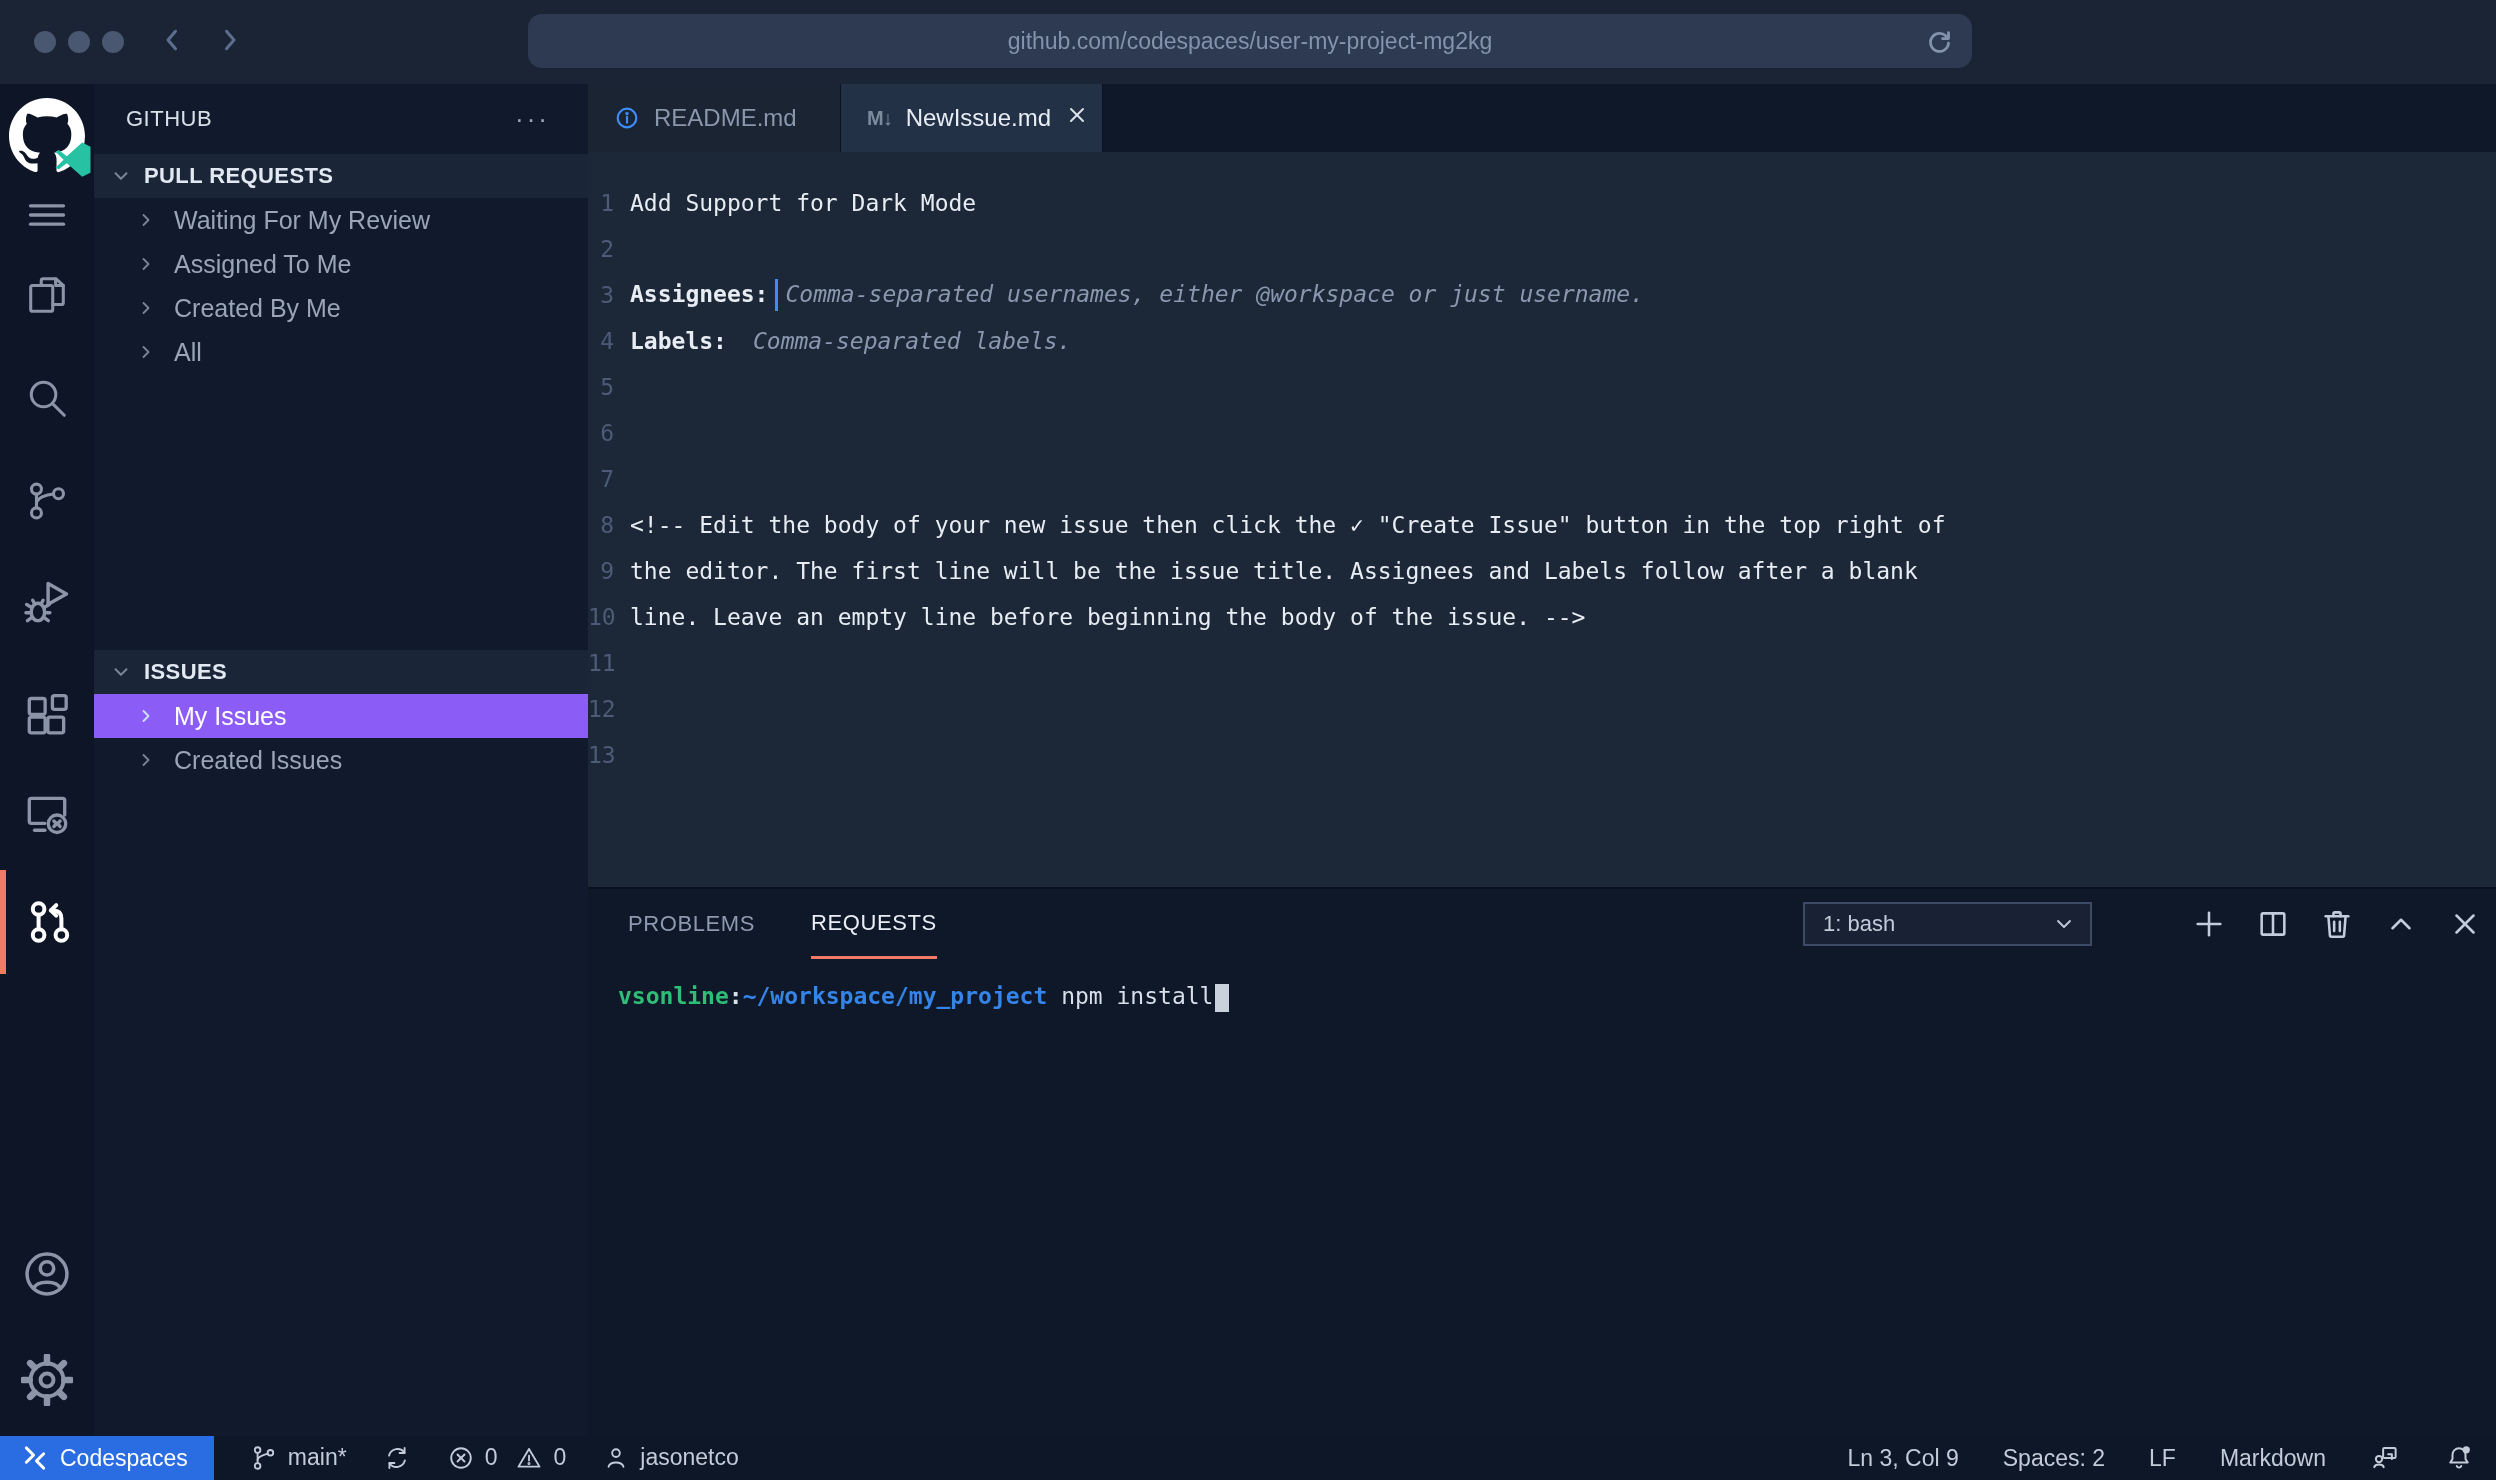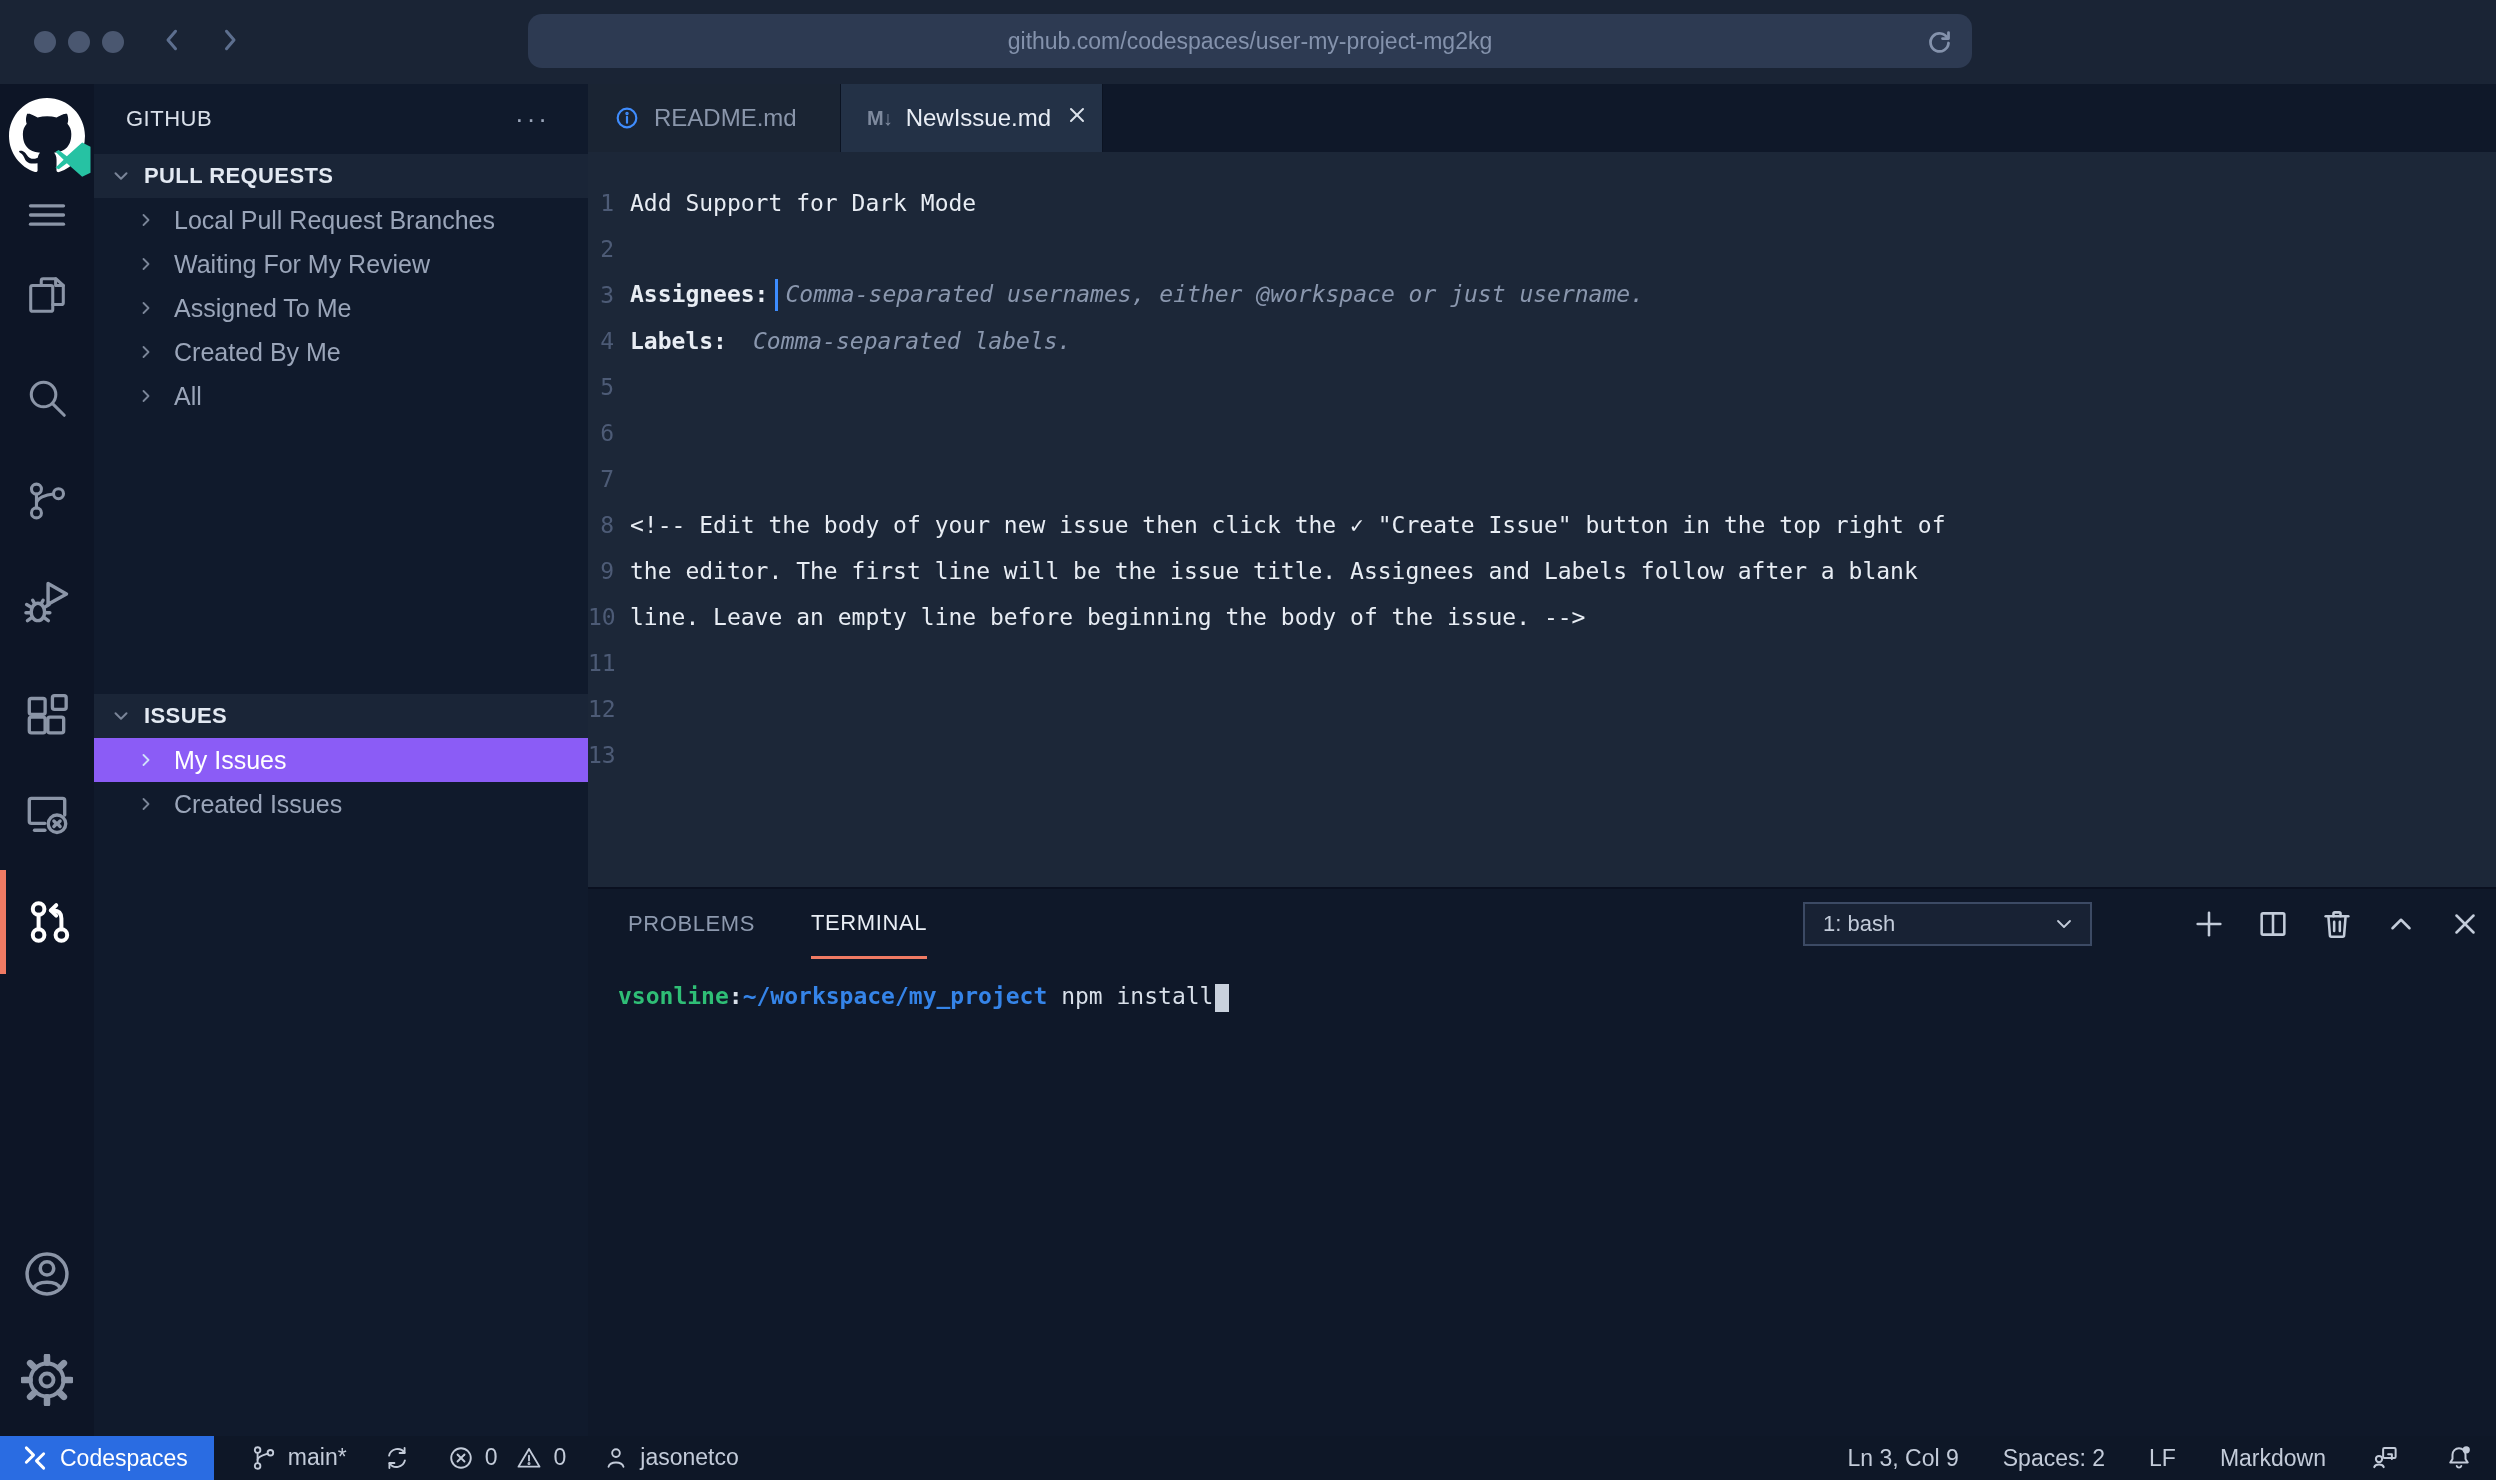--- a/index.html
+++ b/index.html
@@ -266,28 +266,20 @@
           </svg>
       </span>
       <span class="label">PULL REQUESTS</span>
     </div>
     <div class="sb-item">
       <span class="chev">
           <svg width="20" height="20" viewBox="0 0 24 24">
             <polyline points="9,6 15,12 9,18"></polyline>
           </svg>
         </span>
-      <span>Local Pull Request Branches</span>
-    </div>
-    <div class="sb-item">
-      <span class="chev">
-          <svg width="20" height="20" viewBox="0 0 24 24">
-            <polyline points="9,6 15,12 9,18"></polyline>
-          </svg>
-        </span>
       <span>Waiting For My Review</span>
     </div>
     <div class="sb-item">
       <span class="chev">
           <svg width="20" height="20" viewBox="0 0 24 24">
             <polyline points="9,6 15,12 9,18"></polyline>
           </svg>
         </span>
       <span>Assigned To Me</span>
     </div>
@@ -405,21 +397,21 @@
           <span class="ln">13</span>
         </div>
     </div>
 
     <div class="panel">
       <div class="panel-header">
         <div class="ptab">
             <span>PROBLEMS</span>
           </div>
         <div class="ptab active">
-            <span>TERMINAL</span>
+            <span>REQUESTS</span>
           </div>
 
         <div class="panel-controls">
           <div class="shell-select">
             <span>1: bash</span>
             <span class="sel-chev pc-icon">
               <svg width="24" height="24" viewBox="0 0 24 24">
                   <polyline points="6,9 12,15 18,9"></polyline>
                 </svg>
             </span>

